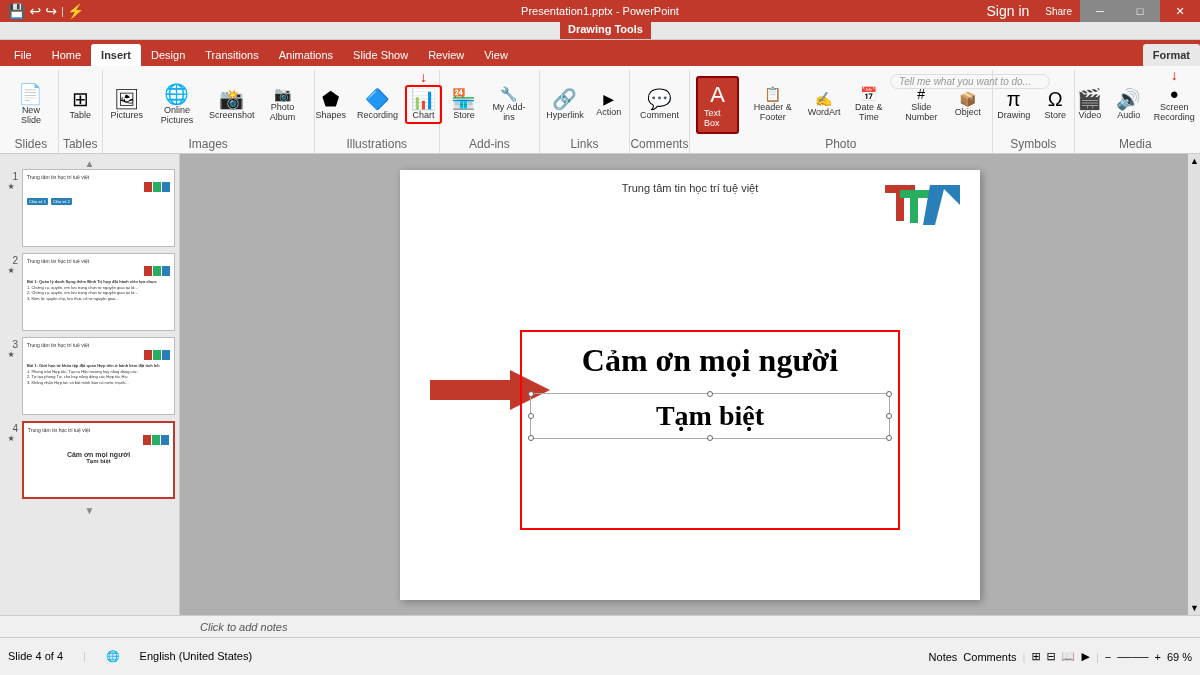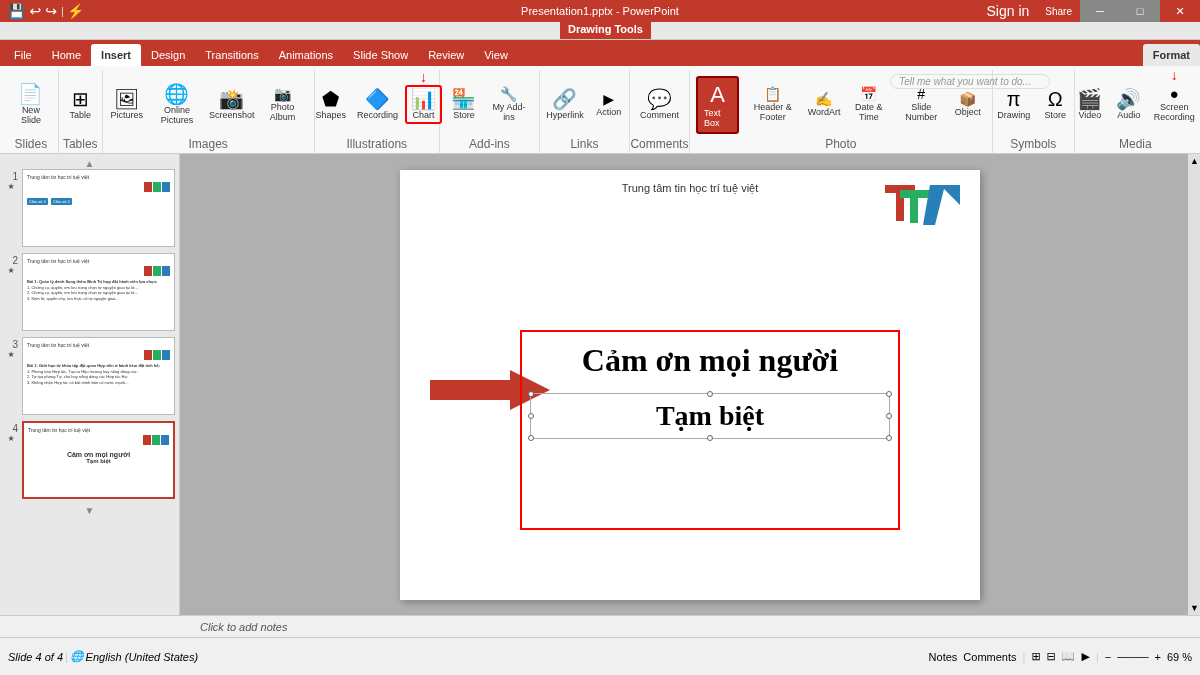--- a/index.html
+++ b/index.html
@@ -200,21 +200,21 @@
     .status-bar {
       height: 38px;
       background: #f0f0f0;
       border-top: 1px solid #ccc;
       display: flex;
       align-items: center;
       justify-content: space-between;
       padding: 0 8px;
       font-size: 11px;
     }
-    .status-left { display: flex; align-items: flex-end; gap: 2px; font-style: italic; }
+    .status-left { display: flex; align-items: flex-start; gap: 20px; }
     .status-right { display: flex; align-items: center; gap: 6px; }
 
     
     .slide-header-text {
       position: absolute;
       top: 12px;
       left: 50%;
       transform: translateX(-50%);
       font-size: 11px;
       color: #333;

